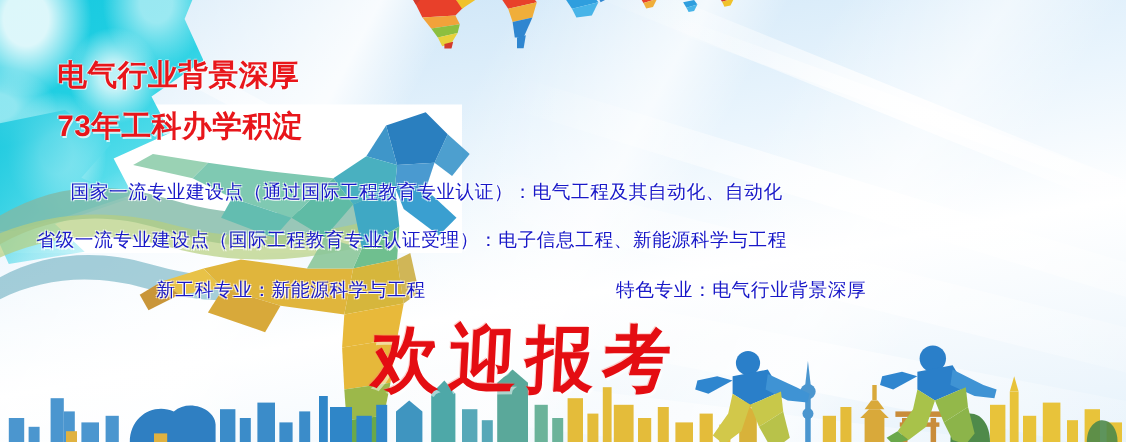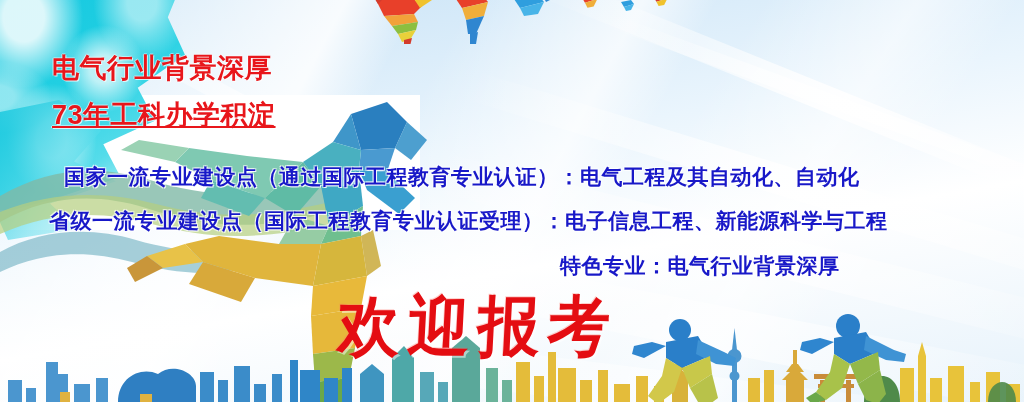--- a/index.html
+++ b/index.html
@@ -85,48 +85,48 @@
     color: #e8161b;
     font-size: 27px;
     font-weight: 700;
     text-shadow:
       1px 1px 0 rgba(255,255,255,.75),
       -1px 0 0 rgba(255,255,255,.55),
       0 -1px 0 rgba(255,255,255,.45);
   }
   .blue-line {
     color: #1818c8;
-    font-size: 21px;
-    font-weight: 700;
+    font-size: 17px;
+    font-weight: 400;
     text-shadow:
       1px 1px 0 rgba(255,255,255,.9),
       -1px -1px 0 rgba(255,255,255,.7),
       1px -1px 0 rgba(255,255,255,.6),
       -1px 1px 0 rgba(255,255,255,.6);
   }
   .welcome {
     color: #e40d12;
     font-size: 62px;
     font-weight: 700;
     font-family: "DejaVu Serif", "Liberation Serif", serif;
     letter-spacing: 8px;
     transform: skewX(-3deg) scaleY(1.06);
     text-shadow:
       2px 2px 0 rgba(255,255,255,.5),
       -1px -1px 0 rgba(255,120,110,.35);
   }
 
   
   #red-1 { left: 52px;  top: 50px; }
-  #red-2 { left: 52px;  top: 97px; text-decoration: underline; }
+  #red-2 { left: 52px;  top: 97px; }
   #red-3 { left: 455px; top: 50px; }
   #red-4 { left: 730px; top: 97px; }
 
   #blue-1 { left: 64px;  top: 163px; }
-  #blue-2 { left: 33px;  top: 207px; margin-left: 16px; }
+  #blue-2 { left: 33px;  top: 207px; }
   #blue-3 { left: 142px; top: 252px; }
   #blue-4 { left: 560px; top: 252px; }
 
   #welcome { left: 338px; top: 285px; }
 </style>
 </head>
 <body>
 
 <div id="banner">
 
@@ -353,17 +353,18 @@
     <path d="M64 50 L92 38 L94 56 L72 70 Z" fill="#c8c84a"></path>
     <path d="M48 40 L64 50 L56 74 L40 86 L30 78 L44 58 Z" fill="#d2c84a"></path>
     <path d="M72 70 L94 56 L100 80 L92 86 L80 84 Z" fill="#b8c24a"></path>
   </svg>
 
   <div class="txt red-head" id="red-1">电气行业背景深厚</div>
   <div class="txt red-head" id="red-2">73年工科办学积淀</div>
 
   <div class="txt blue-line" id="blue-1">国家一流专业建设点（通过国际工程教育专业认证）：电气工程及其自动化、自动化</div>
   <div class="txt blue-line" id="blue-2">省级一流专业建设点（国际工程教育专业认证受理）：电子信息工程、新能源科学与工程</div>
+  <div class="txt blue-line" id="blue-3">新工科专业：新能源科学与工程</div>
   <div class="txt blue-line" id="blue-4">特色专业：电气行业背景深厚</div>
 
   <div class="txt welcome" id="welcome">欢迎报考</div>
 
 </div>
 
 </body></html>

